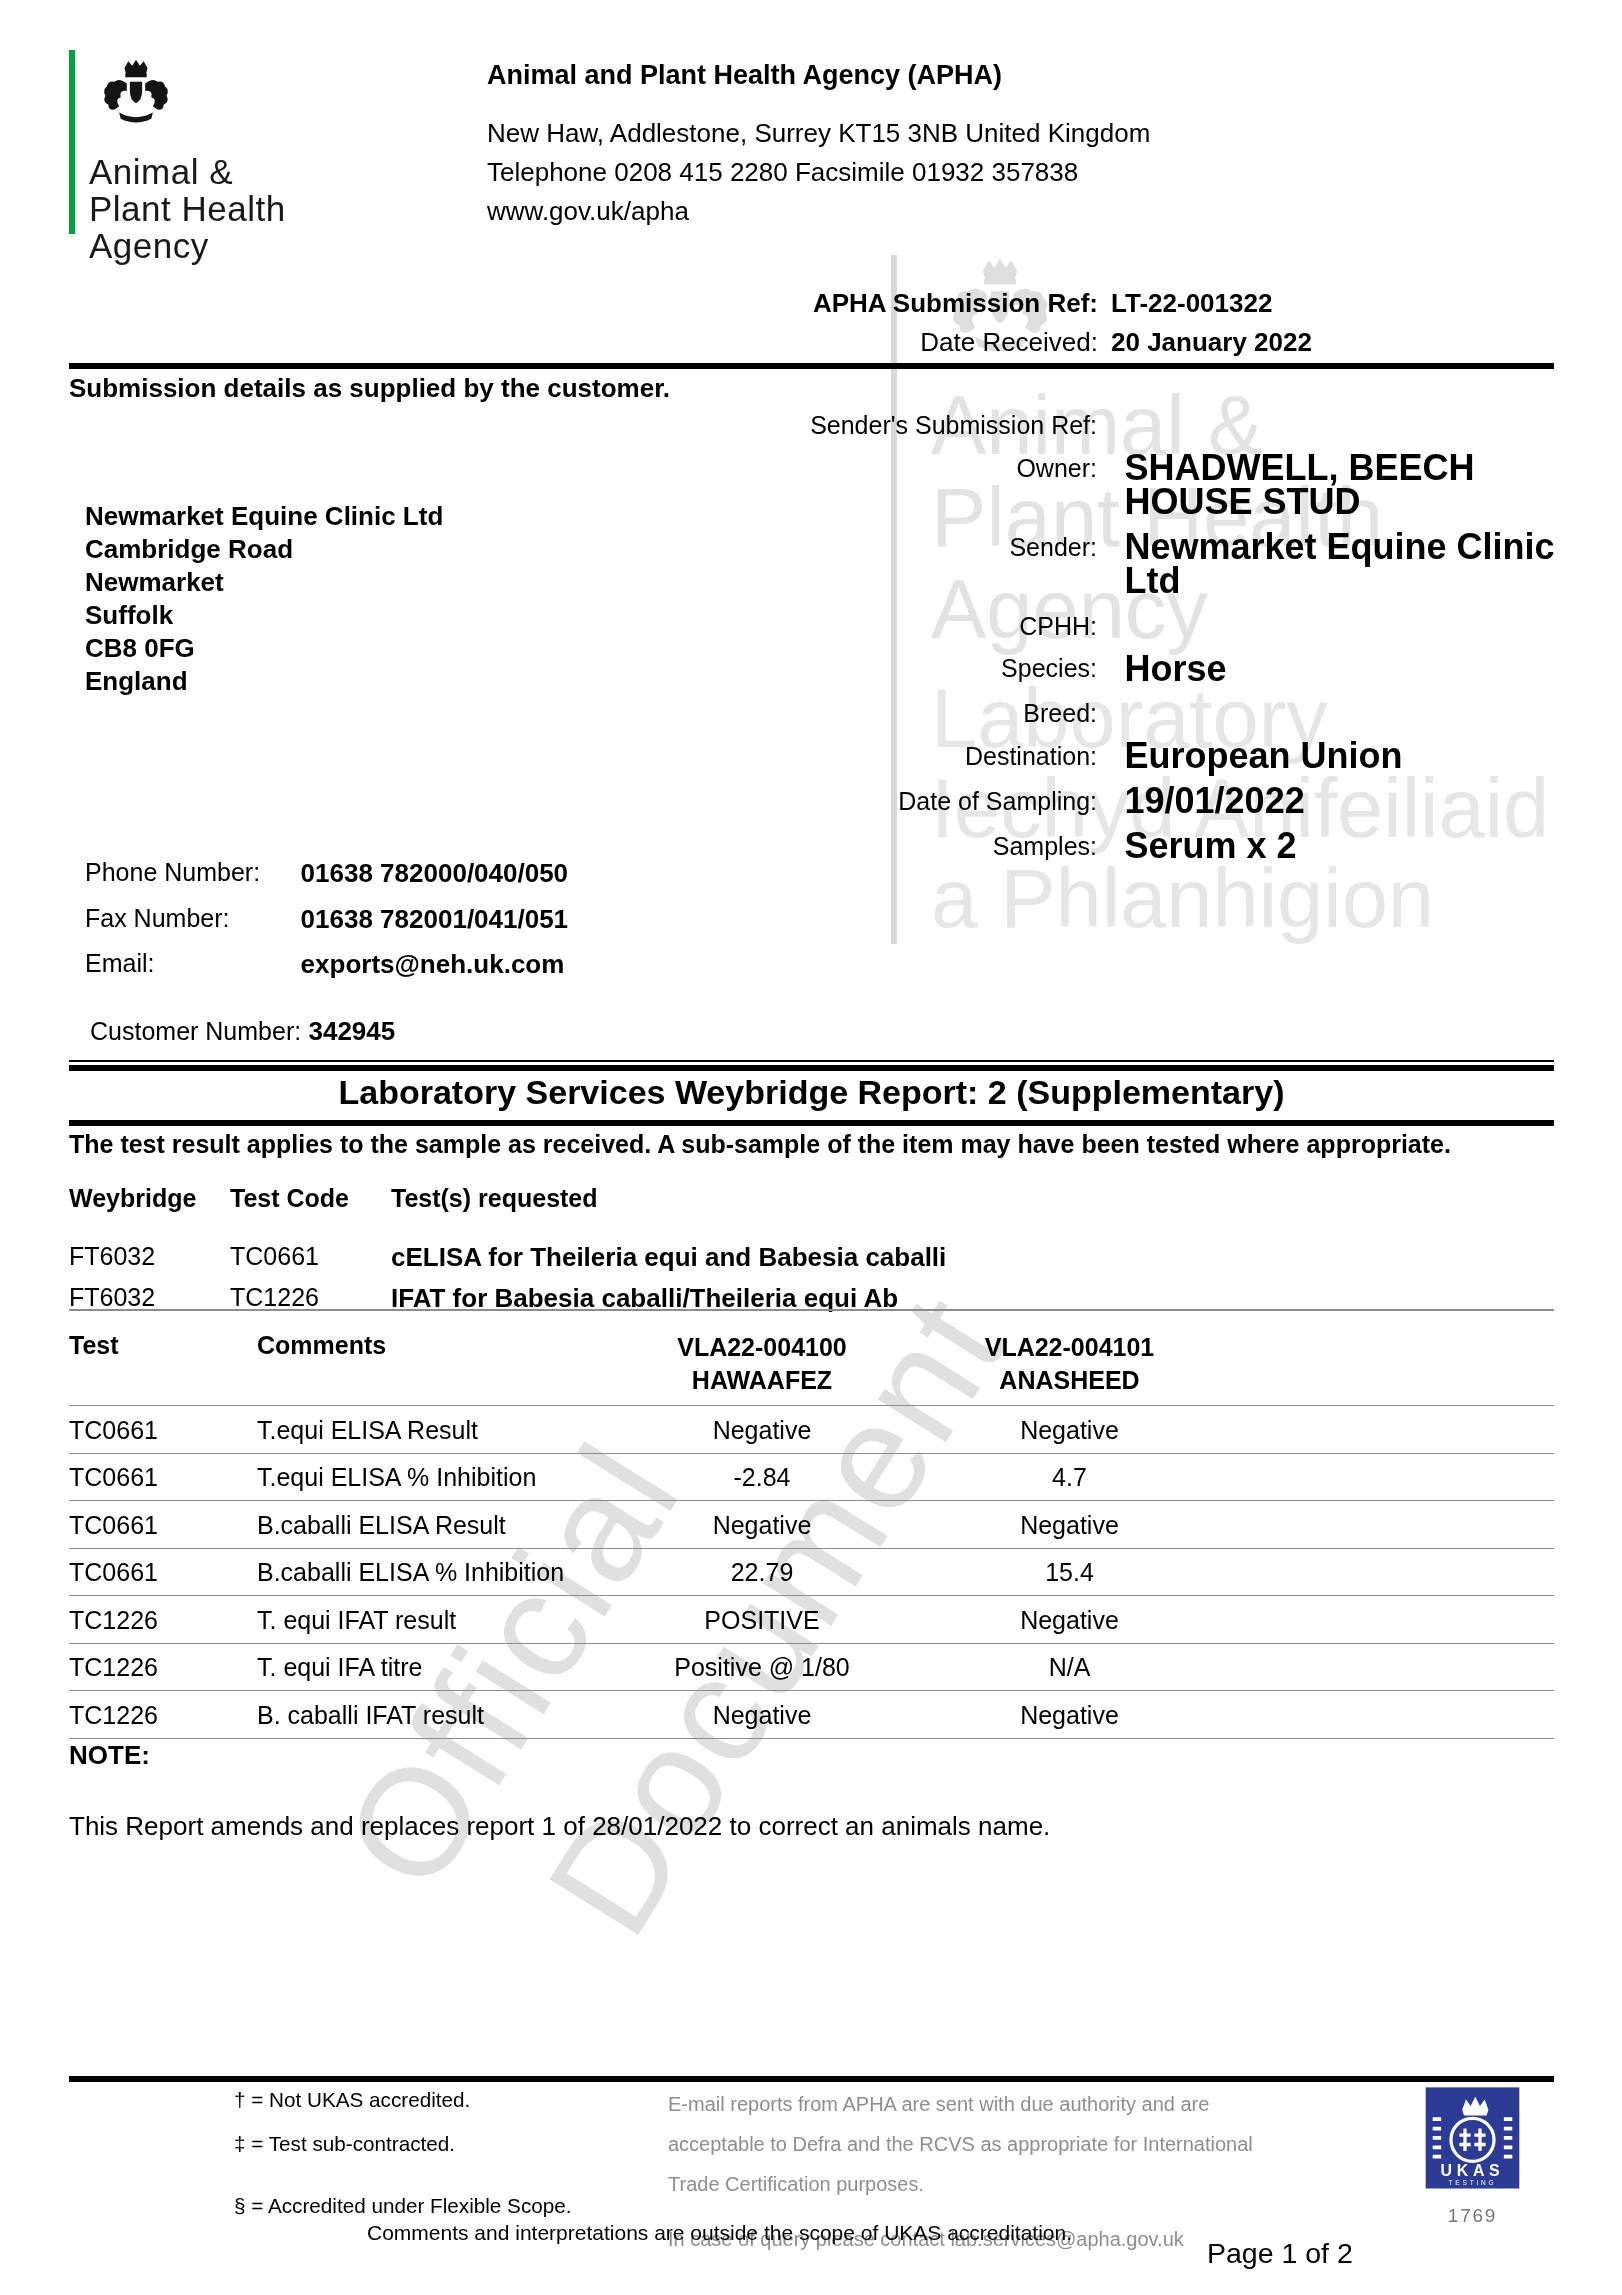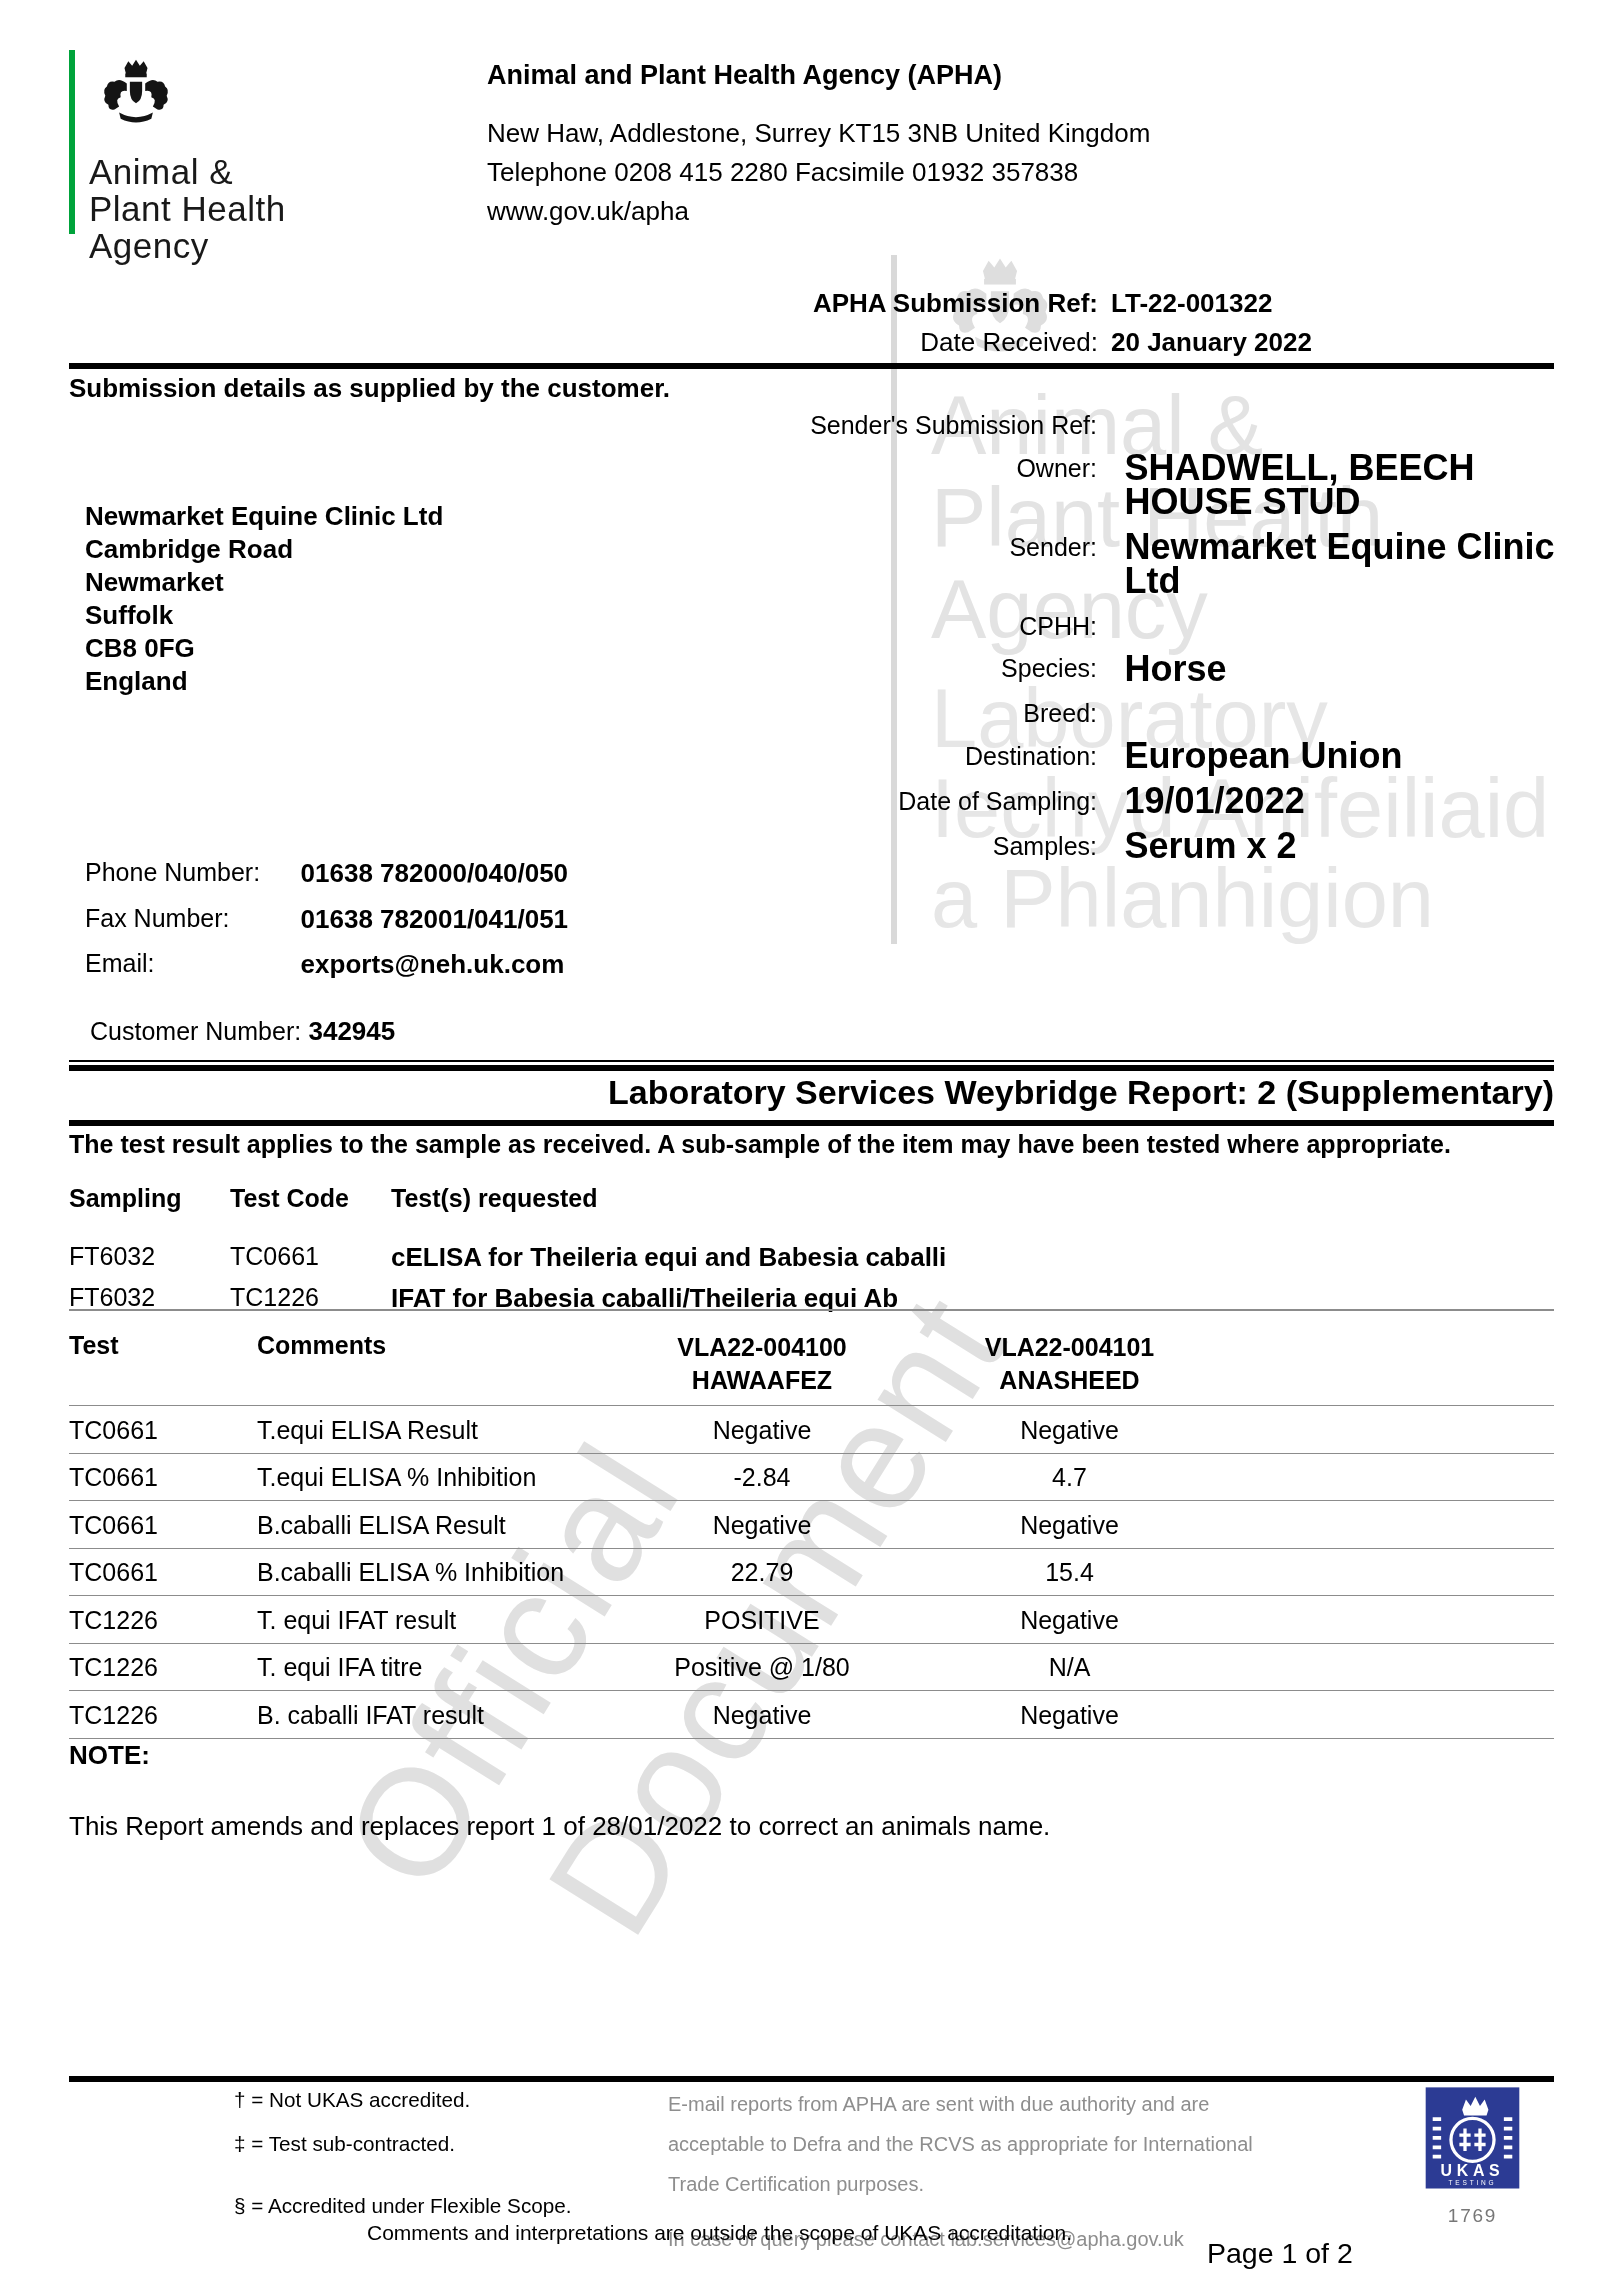--- a/index.html
+++ b/index.html
@@ -44,21 +44,21 @@
   .fields .frow{display:flex;margin-bottom:11px;}
   .fields .flbl{width:317px;text-align:right;font-size:25px;line-height:30px;padding-top:1.8px;}
   .fields .fval{width:487px;padding-left:27.5px;font-size:36px;font-weight:bold;line-height:34px;}
   .contact{left:85px;top:858px;width:689px;}
   .contact .frow{display:flex;margin-bottom:14.7px;}
   .contact .flbl{width:211px;font-size:25px;}
   .contact .fval{padding-left:4.6px;font-size:26px;font-weight:bold;}
   .custnum{left:90px;top:1016px;font-size:25px;}
   .custnum .fval{font-size:26px;font-weight:bold;margin-left:7.3px;}
   
-  .rpt-title{left:69px;top:1073px;width:1485px;text-align:right;font-size:34px;font-weight:bold;}
+  .rpt-title{left:69px;top:1073px;width:1485px;text-align:center;font-size:34px;font-weight:bold;}
   .disclaimer{left:69px;top:1130px;width:1485px;font-size:25px;font-weight:bold;}
   .req-table{left:69px;top:1184px;width:1485px;font-size:25px;}
   .req-row{display:grid;grid-template-columns:161px 161px 1164px;margin-bottom:10px;}
   .req-head{font-weight:bold;margin-bottom:29px;}
   .req-row .desc{font-weight:bold;font-size:26px;}
   .res-table{left:69px;top:1322px;width:1485px;font-size:25px;}
   .res-row{display:grid;grid-template-columns:188px 349px 312px 303px 333px;
     border-bottom:1.4px solid #8c8c8c;align-items:start;}
   .res-row > div{padding:9.2px 13.8px 8.3px 0;}
   .res-row .cc{text-align:center;padding-right:0;}
@@ -219,21 +219,21 @@
 
   <div class="rule" style="top:1060px;height:1.8px;"></div>
   <div class="rule" style="top:1065px;height:6.4px;"></div>
   <div class="c rpt-title">Laboratory Services Weybridge Report: 2 (Supplementary)</div>
   <div class="rule" style="top:1120px;height:6.4px;"></div>
 
   <div class="c disclaimer">The test result applies to the sample as received. A sub-sample of the item may have been tested where appropriate.</div>
 
   <div class="c req-table">
     <div class="req-row req-head">
-      <div>Sampling</div>
+      <div>Weybridge</div>
       <div>Test Code</div>
       <div>Test(s) requested</div>
     </div>
     <div class="req-row">
       <div>FT6032</div>
       <div>TC0661</div>
       <div class="desc">cELISA for Theileria equi and Babesia caballi</div>
     </div>
     <div class="req-row">
       <div>FT6032</div>

